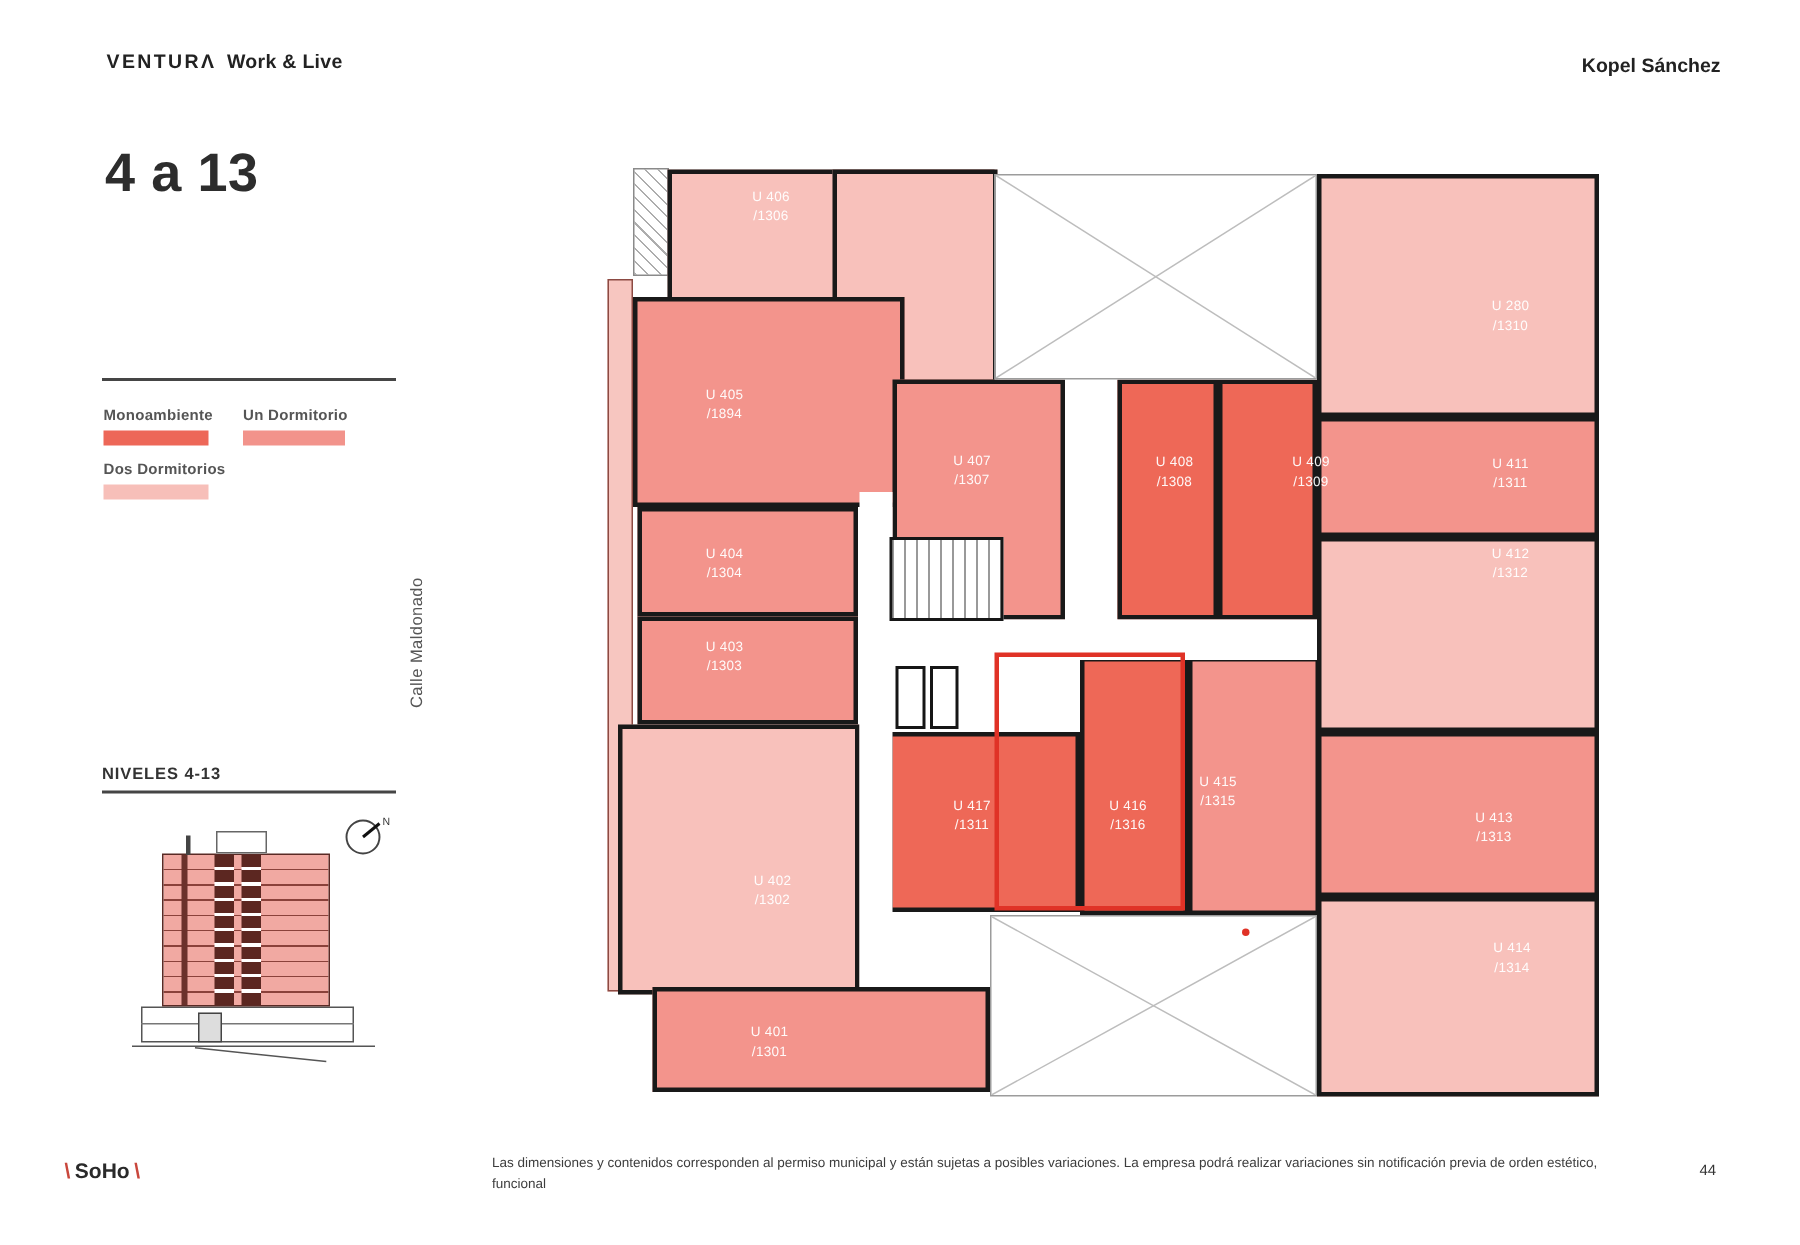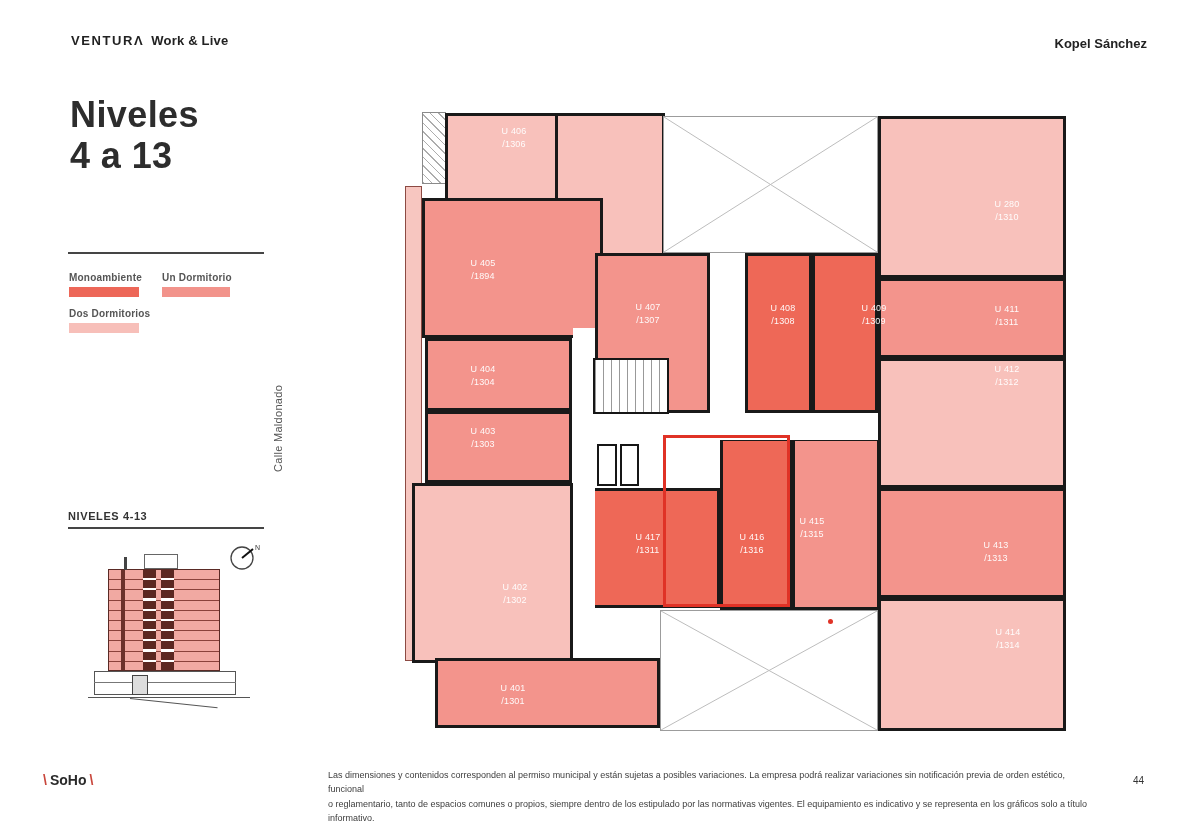--- a/index.html
+++ b/index.html
@@ -90,21 +90,20 @@
 <body>
 
 <div class="page">
 
   <div class="header-brand">
     <span class="brand-name">VENTURΛ</span><span class="brand-tag">Work &amp; Live</span>
   </div>
   <div class="architect">Kopel Sánchez</div>
 
   <div class="page-title">
-    <div>Niveles</div>
     <div>4 a 13</div>
   </div>
 
   <div class="legend">
     <div class="legend-rule"></div>
     <div class="legend-item li-0">
       <span class="legend-label">Monoambiente</span>
       <span class="legend-swatch ls-0" style="background: rgb(237, 103, 88);"></span>
     </div>
     <div class="legend-item li-1">
@@ -256,20 +255,19 @@
     <div class="stairwell"></div>
     <div class="elevbox eb-1"></div>
     <div class="elevbox eb-2"></div>
 
     <div class="highlight" id="highlight-rect" style="left: 263px; top: 329px; width: 127px; height: 172px; border-color: rgb(224, 50, 38);"></div>
     <div class="red-dot" id="red-dot" style="left: 428px; top: 513px; background: rgb(224, 50, 38);"></div>
   </div>
 
   <div class="footer-note">
     <div>Las dimensiones y contenidos corresponden al permiso municipal y están sujetas a posibles variaciones. La empresa podrá realizar variaciones sin notificación previa de orden estético, funcional</div>
-    <div>o reglamentario, tanto de espacios comunes o propios, siempre dentro de los estipulado por las normativas vigentes. El equipamiento es indicativo y se representa en los gráficos solo a título informativo.</div>
   </div>
   <div class="soho">
     <span class="slash">\</span><span>SoHo</span><span class="slash">\</span>
   </div>
   <div class="page-num">44</div>
 
 </div>
 
 </body></html>

